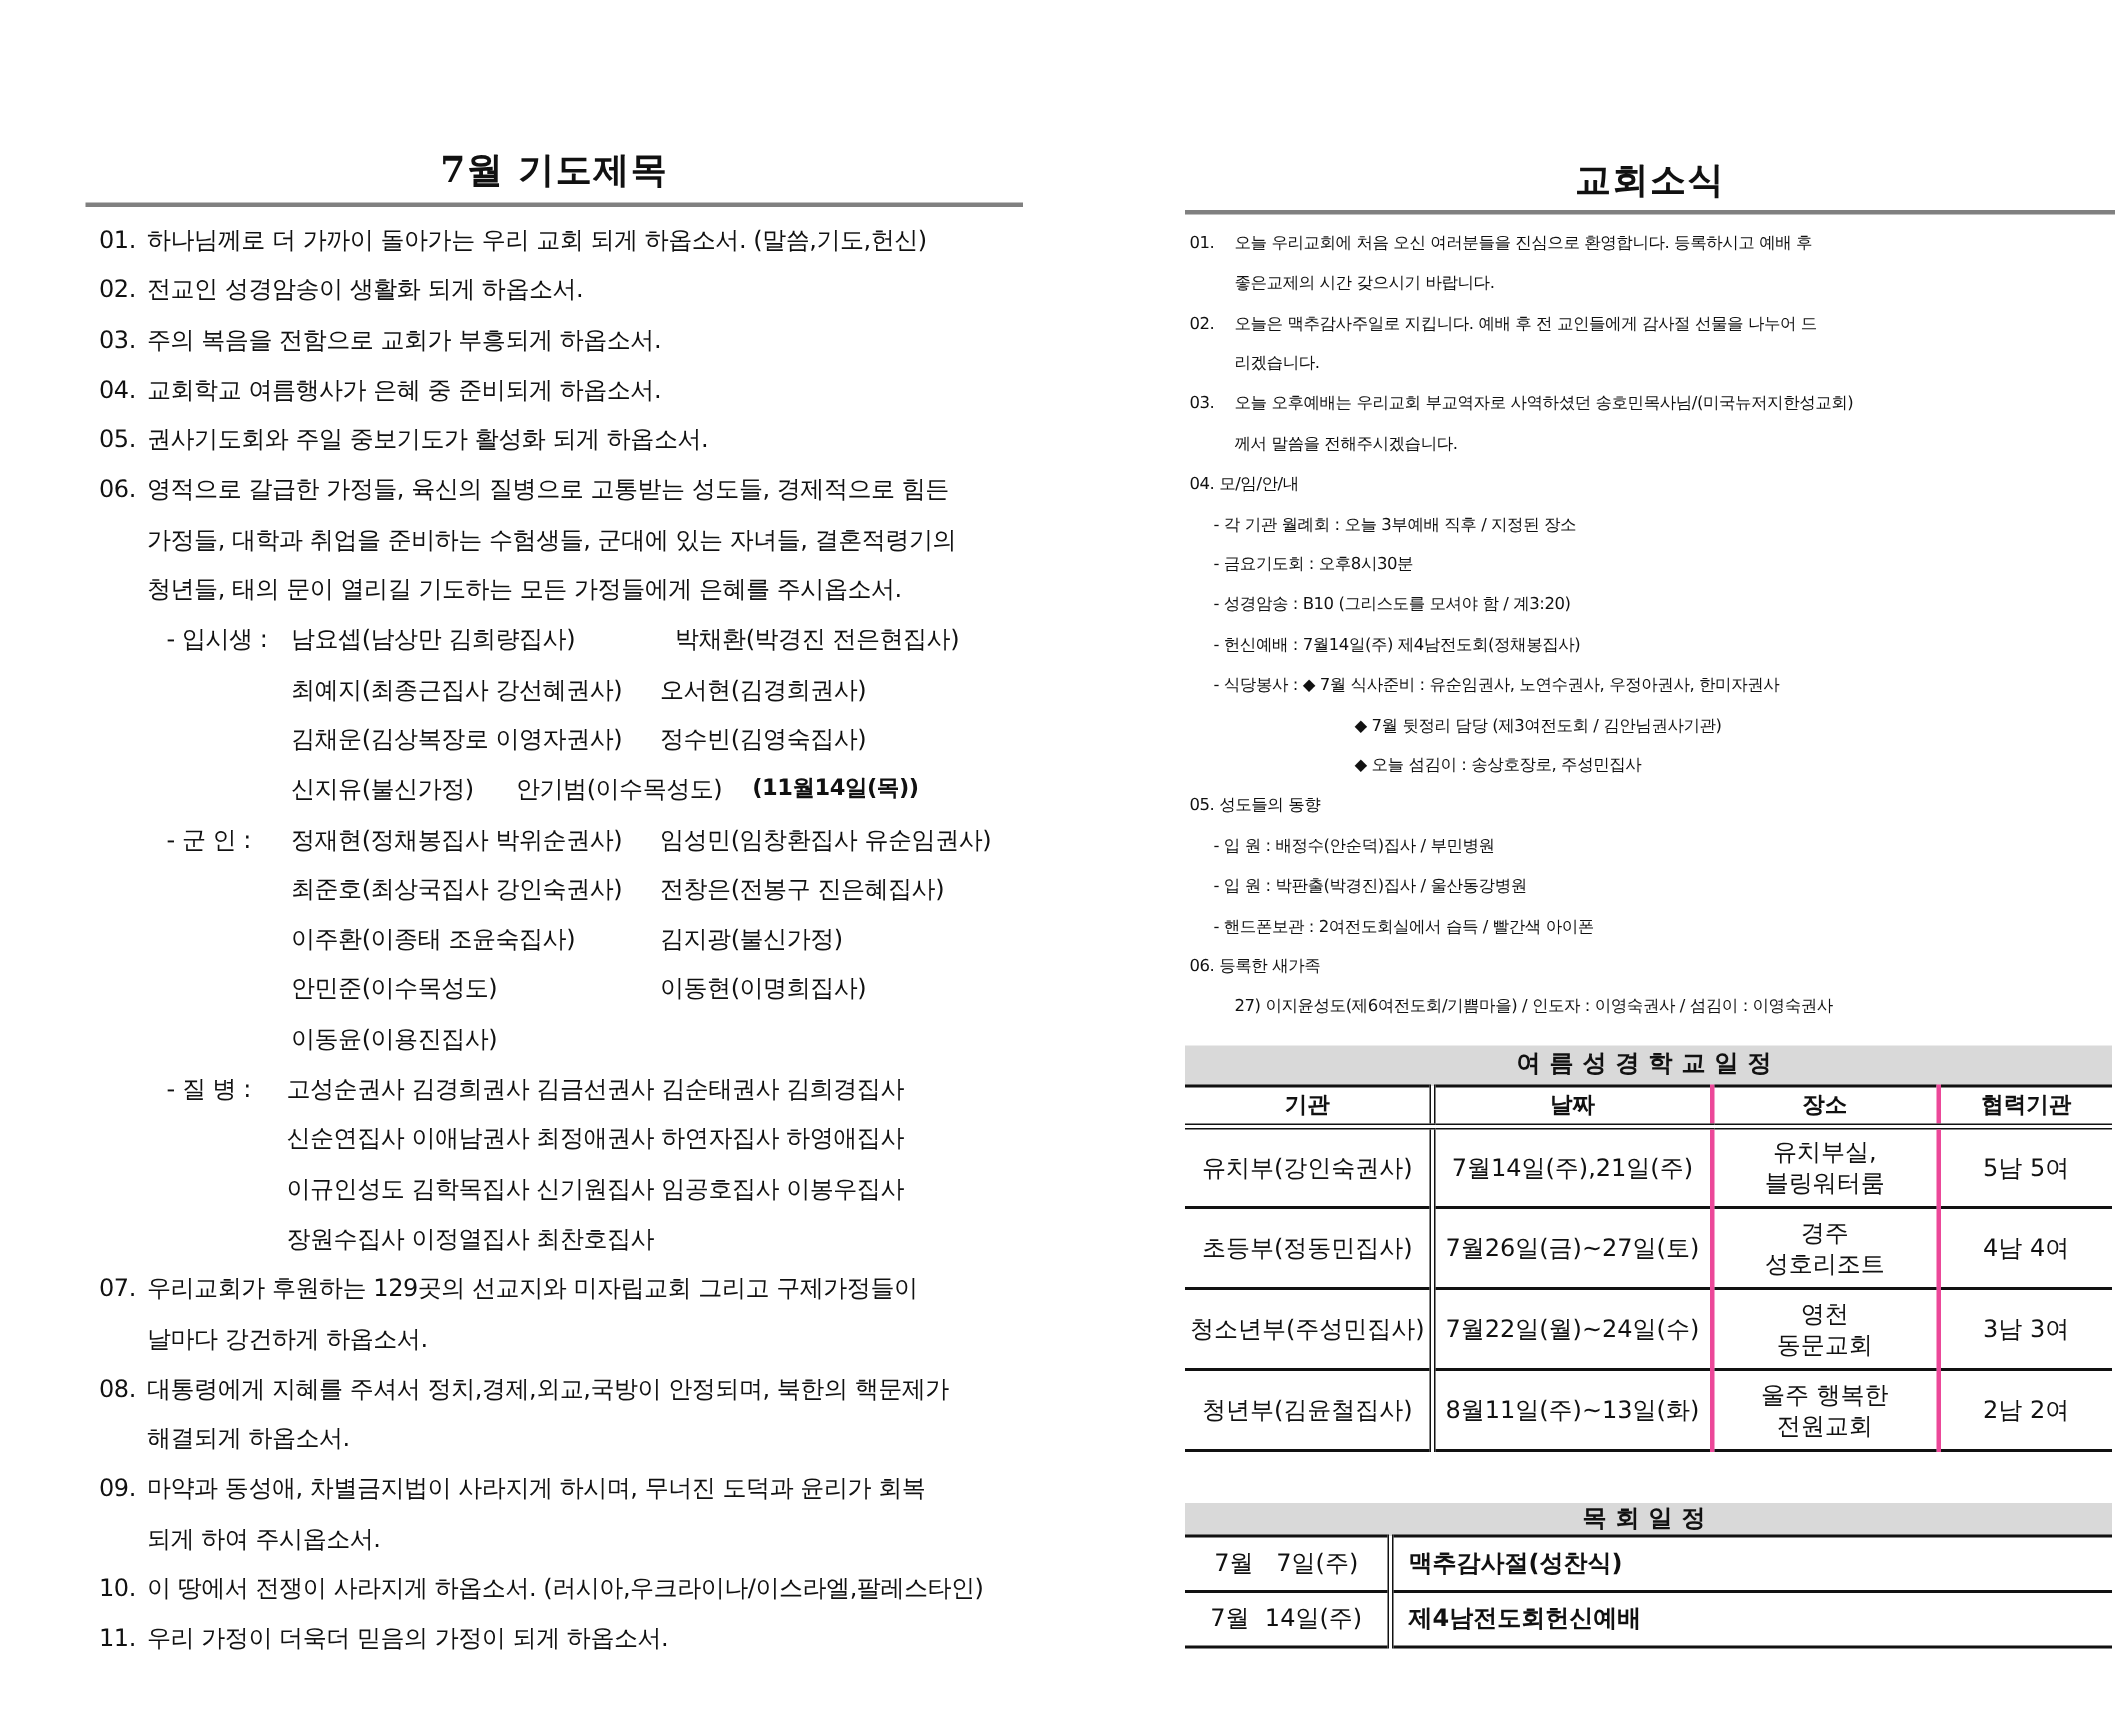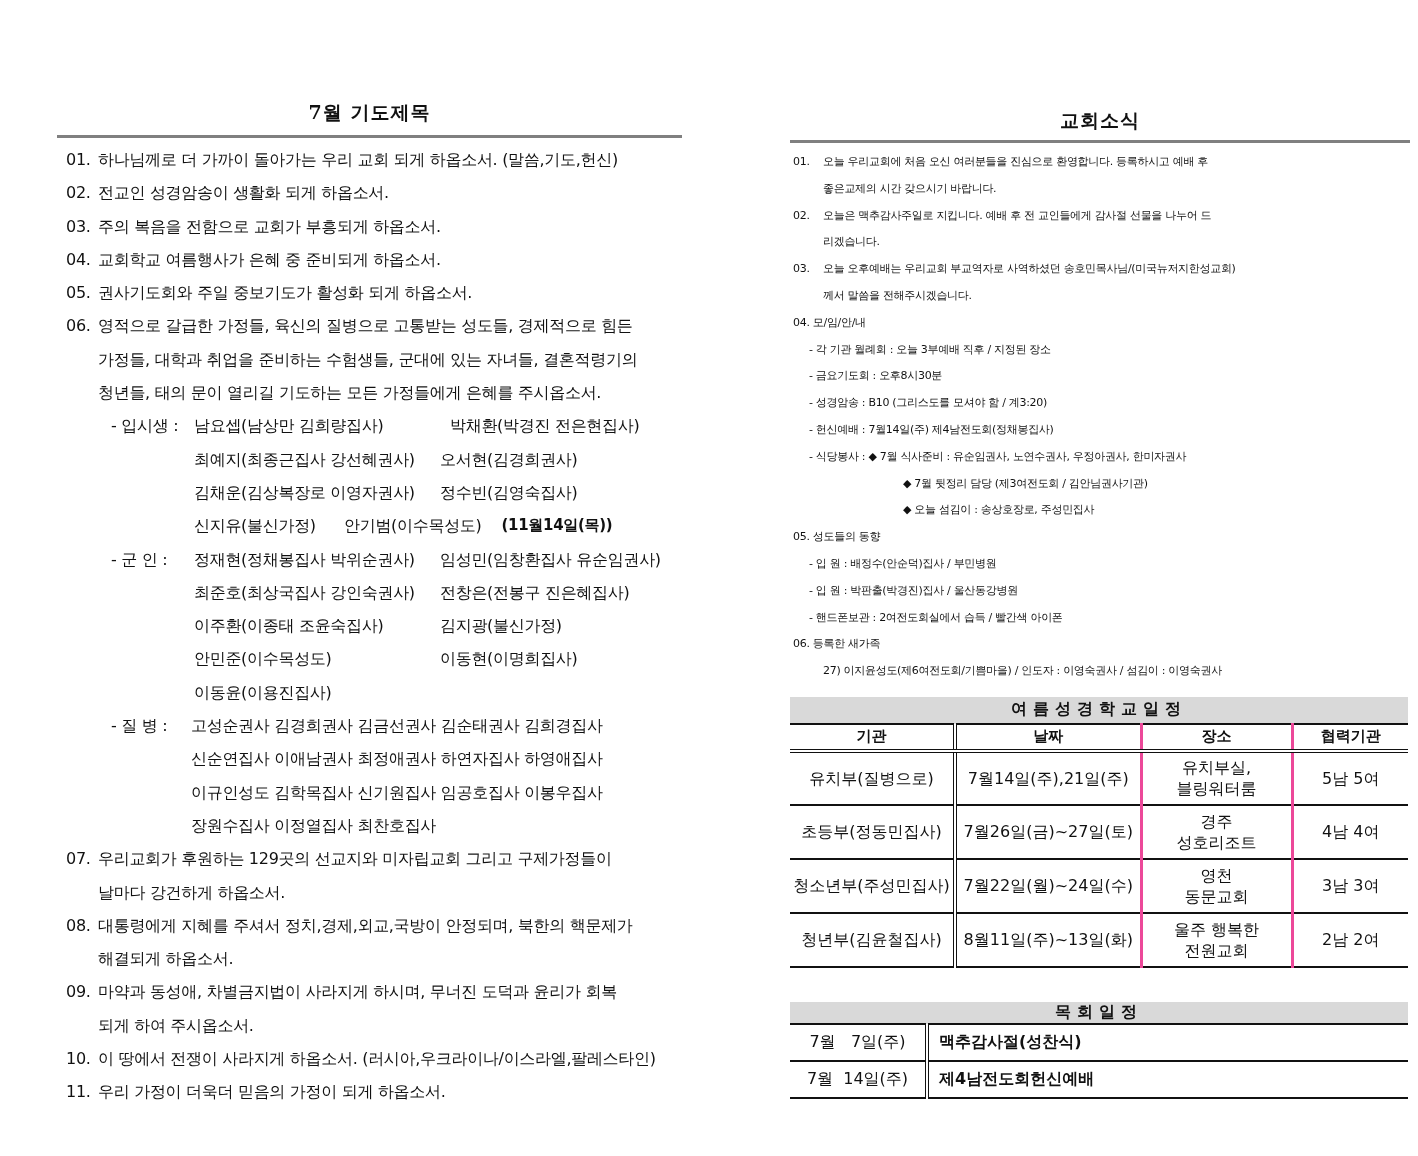--- a/index.html
+++ b/index.html
@@ -3,21 +3,21 @@
 <meta charset="utf-8">
 <style>
   * { box-sizing: border-box; margin: 0; padding: 0; }
   html, body { width: 1418px; height: 1156px; background: #ffffff; overflow: hidden; }
   body { font-family: "DejaVu Sans", sans-serif; color: #111; position: relative; }
 
   .col-left { position: absolute; left: 57px; top: 90px; width: 625px; }
   .col-right { position: absolute; left: 790px; top: 100px; width: 620px; }
 
   .page-title {
-    font-family: "DejaVu Serif", serif; font-weight: bold; font-size: 19px;
+    font-family: "DejaVu Serif", serif; font-weight: bold; font-size: 24px;
     text-align: center; letter-spacing: 1px;
   }
   .col-left .page-title { height: 45px; line-height: 45px; }
   .col-right .page-title { height: 40px; line-height: 40px; }
   .divider { height: 3px; background: #808080; }
 
   .txt { font-size: 16px; line-height: 33.3px; white-space: nowrap; letter-spacing: -0.3px; }
   .col-left .list { padding-left: 9px; margin-top: 5px; }
   .item { position: relative; }
   .num { display: inline-block; width: 32px; }
@@ -166,21 +166,21 @@
         <tr class="tbl-head-row">
           <td colspan="4">여름성경학교일정</td>
         </tr>
     <tr>
       <th style="width:165px">기관</th>
       <th class="dbl-l" style="width:186px">날짜</th>
       <th class="b-l" style="width:151px">장소</th>
       <th class="b-l">협력기관</th>
     </tr>
     <tr>
-      <td class="c">유치부(질병으로)</td>
+      <td class="c">유치부(강인숙권사)</td>
       <td class="c dbl-l">7월14일(주),21일(주)</td>
       <td class="c b-l">
             <div>유치부실,</div>
             <div>블링워터룸</div>
           </td>
       <td class="c b-l">5남 5여</td>
     </tr>
     <tr>
       <td class="c">초등부(정동민집사)</td>
       <td class="c dbl-l">7월26일(금)~27일(토)</td>

